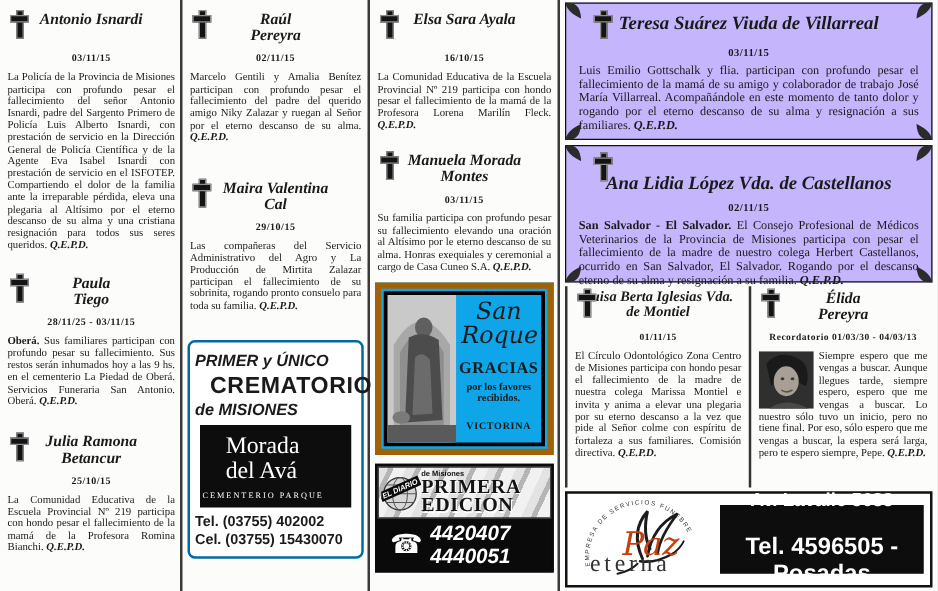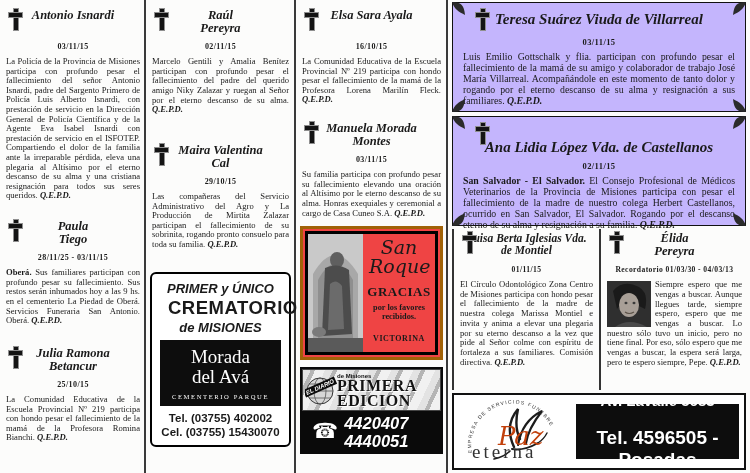--- a/index.html
+++ b/index.html
@@ -31,31 +31,31 @@
   .c-tl{left:-1px;top:-1px;} .c-tr{right:-1px;top:-1px;transform:scaleX(-1);}
   .c-bl{left:-1px;bottom:-1px;transform:scaleY(-1);} .c-br{right:-1px;bottom:-1px;transform:scale(-1,-1);}
   .halfrow{position:absolute;left:452px;top:229px;width:296px;height:161px;border-left:2px solid #333;box-sizing:border-box;display:flex;}
   .half{width:50%;box-sizing:border-box;position:relative;}
   .half-l{border-right:2px solid #333;padding:0 4px;}
   .half-r{padding:0 4px;}
   .half .nbody{font-size:8.6px;line-height:9.7px;}
   .half .ndate{font-size:7.6px;}
   .photo{float:left;width:44px;height:46px;margin:1px 4px 1px 0;}
   
-  .ad-crema{margin-top:22px;border:2px solid #000000;border-radius:6px;background:#fff;
-            font-family:"Liberation Sans",sans-serif;text-align:center;padding:7px 4px 6px;box-sizing:border-box;}
+  .ad-crema{margin-top:22px;border:2px solid #0369a1;border-radius:6px;background:#fff;
+            font-family:"Liberation Sans",sans-serif;text-align:left;padding:7px 4px 6px;box-sizing:border-box;}
   .crema1{font-style:italic;font-size:13px;font-weight:600;}
   .crema2{font-weight:bold;font-size:18.5px;letter-spacing:.5px;margin-top:1px;margin-left:12px;}
   .crema3{font-style:italic;font-size:13px;font-weight:600;margin:1px 0 5px;}
   .crema-black{background:#0d0d0d;color:#fff;margin:0 4px;padding:7px 2px 6px;}
   .crema-brand{font-family:"Liberation Serif",serif;font-size:19px;line-height:20px;max-width:80px;margin:0 auto;}
   .crema-sub{font-family:"Liberation Serif",serif;font-size:6.6px;letter-spacing:1.6px;margin-top:6px;}
   .crema-tel{font-weight:bold;font-size:11.5px;margin-top:5px;line-height:14px;}
   
-  .ad-roque{margin-top:8px;border:3px solid #a16207;padding:2px;box-sizing:border-box;background:#ef4444;}
+  .ad-roque{margin-top:8px;border:5px solid #a16207;padding:2px;box-sizing:border-box;background:#0ea5e9;}
   .roque-in{border:3px solid #000;display:flex;height:118px;}
   .roque-img{width:55px;flex:0 0 55px;}
   .roque-txt{flex:1;text-align:center;padding-top:4px;}
   .roque-title{font-style:italic;font-size:19px;line-height:19px;max-width:60px;margin:0 auto;font-family:"DejaVu Serif",serif;}
   .roque-gracias{font-weight:bold;font-size:13px;letter-spacing:.5px;margin-top:8px;}
   .roque-sub{font-weight:bold;font-size:8.3px;line-height:9px;max-width:66px;margin:3px auto 0;}
   .roque-sig{font-weight:bold;font-size:8px;letter-spacing:.6px;margin-top:13px;}
   
   .ad-pe{margin-top:7px;border:2px solid #0a0a0a;background:#0a0a0a;box-sizing:border-box;}
   .pe-top{height:42px;background:repeating-linear-gradient(115deg,#e3e3e3 0 7px,#b5b5b5 7px 11px,#f1f1f1 11px 20px);

